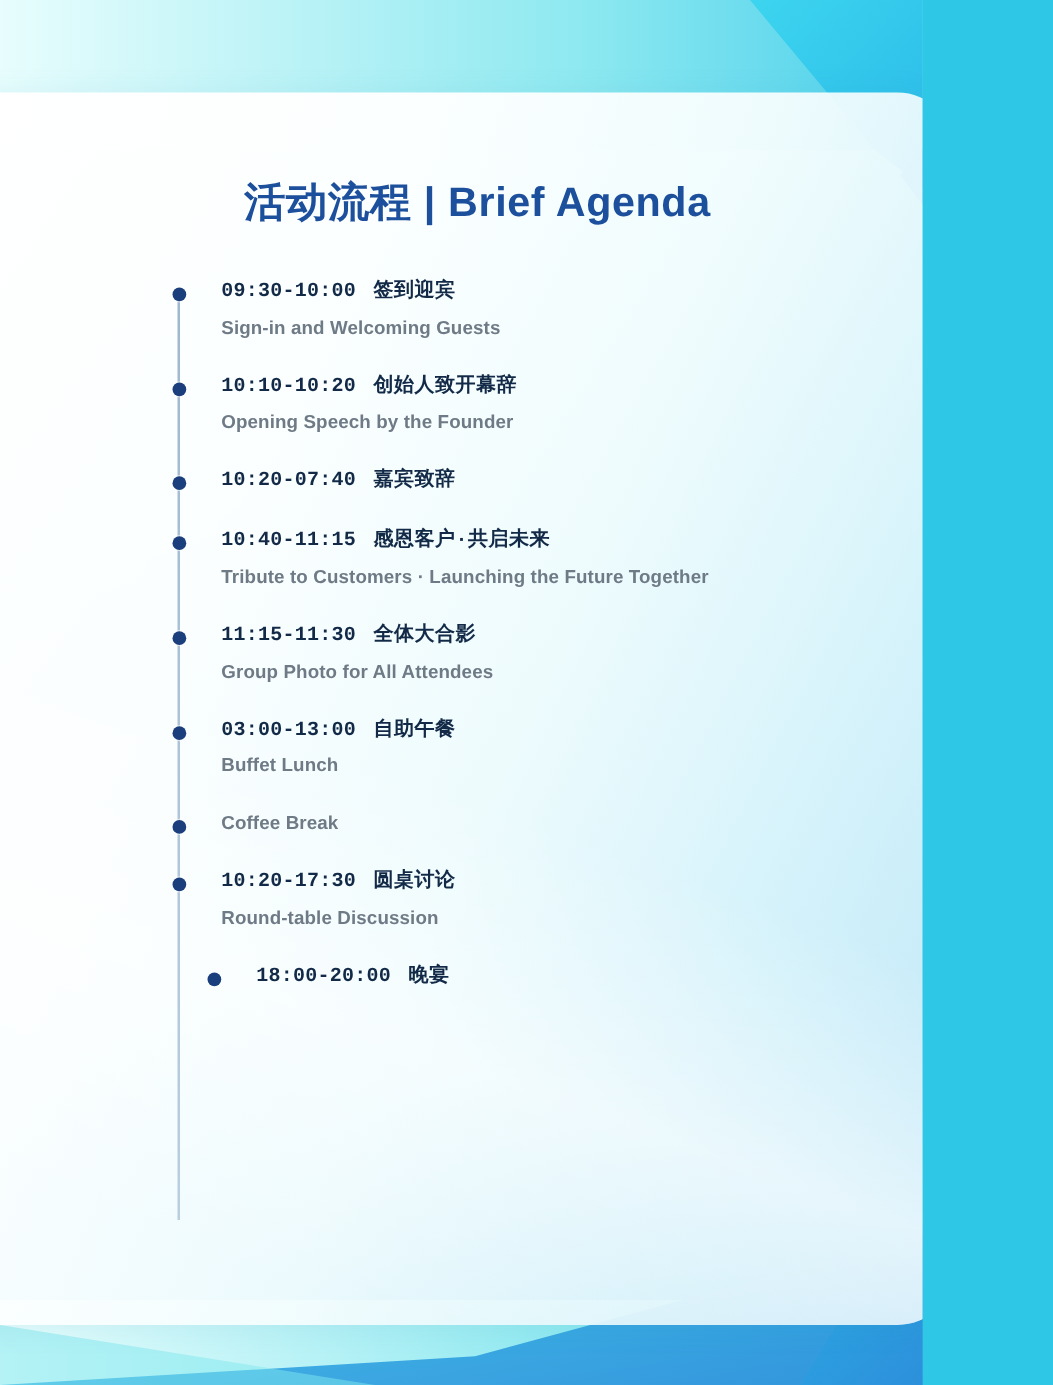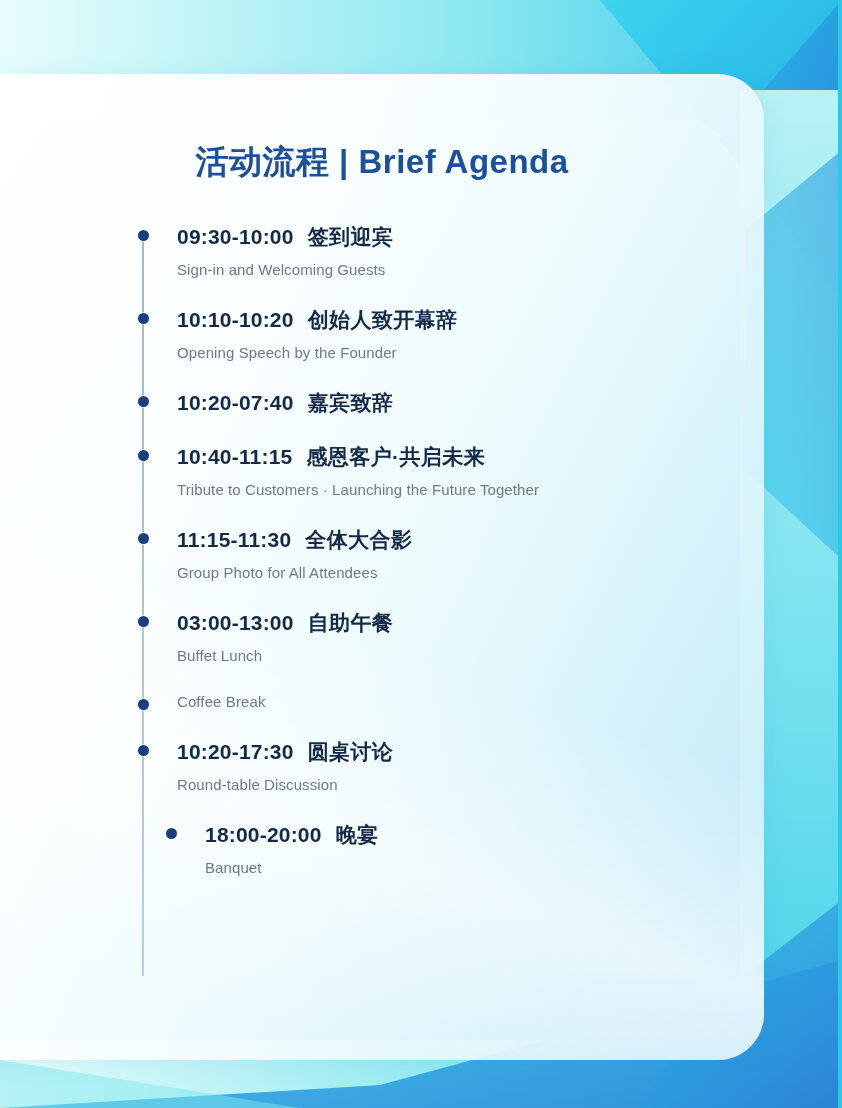--- a/index.html
+++ b/index.html
@@ -5,21 +5,21 @@
 <style>
   * { margin:0; padding:0; box-sizing:border-box; }
   html,body { width:842px; height:1108px; }
   body {
     font-family:"Liberation Sans","DejaVu Sans",sans-serif;
     overflow:hidden; position:relative;
     background:#2ec8e6;
   }
 
   
-  #poster { position:absolute; inset:0; width:838px; height:1108px; overflow:hidden; }
+  #poster { position:absolute; inset:0; width:738px; height:1108px; overflow:hidden; }
 
   .bg-base {
     position:absolute; inset:0;
     background:
       linear-gradient(160deg,#d8fbfb 0%, #a9f0f2 18%, #5fd8ec 42%, #28bfe8 68%, #1f9fe0 100%);
   }
   .bg-svg { position:absolute; inset:0; }
 
   
   .card {
@@ -69,30 +69,31 @@
   .agenda-item:last-child { margin-bottom:0;margin-left:28px; }
 
   .dot {
     position:absolute; left:138px; top:8px;
     width:11px; height:11px; border-radius:50%;
     background:#1b3f7d;
     box-shadow:0 0 0 1px rgba(255,255,255,0.55);
   }
 
   .row-main {
-    font-size:21px; font-weight:bold;
+    font-size:16px; font-weight:bold;
     color:#122a47; line-height:1.42;
     white-space:nowrap;
+    font-family:Liberation Mono, monospace;
   }
   .row-time { letter-spacing:0.2px; }
   .row-zh { margin-left:14px; letter-spacing:0.4px; }
 
   .row-en {
     margin-top:7px;
-    font-size:15px; font-weight:normal;
+    font-size:15px; font-weight:bold;
     color:#6e7a85; line-height:1.4;
     letter-spacing:0.1px;
     white-space:nowrap;
   }
 </style>
 </head>
 <body>
 
 <div id="poster">
 
@@ -212,19 +213,18 @@
             <span class="row-time">10:20-17:30</span><span class="row-zh">圆桌讨论</span>
           </div>
           <div class="row-en">Round-table Discussion</div>
         </li>
 
         <li class="agenda-item">
           <span class="dot"></span>
           <div class="row-main">
             <span class="row-time">18:00-20:00</span><span class="row-zh">晚宴</span>
           </div>
-          <div class="row-en">Banquet</div>
         </li>
 
       </ul>
     </div>
   </div>
 </div>
 
 </body></html>

